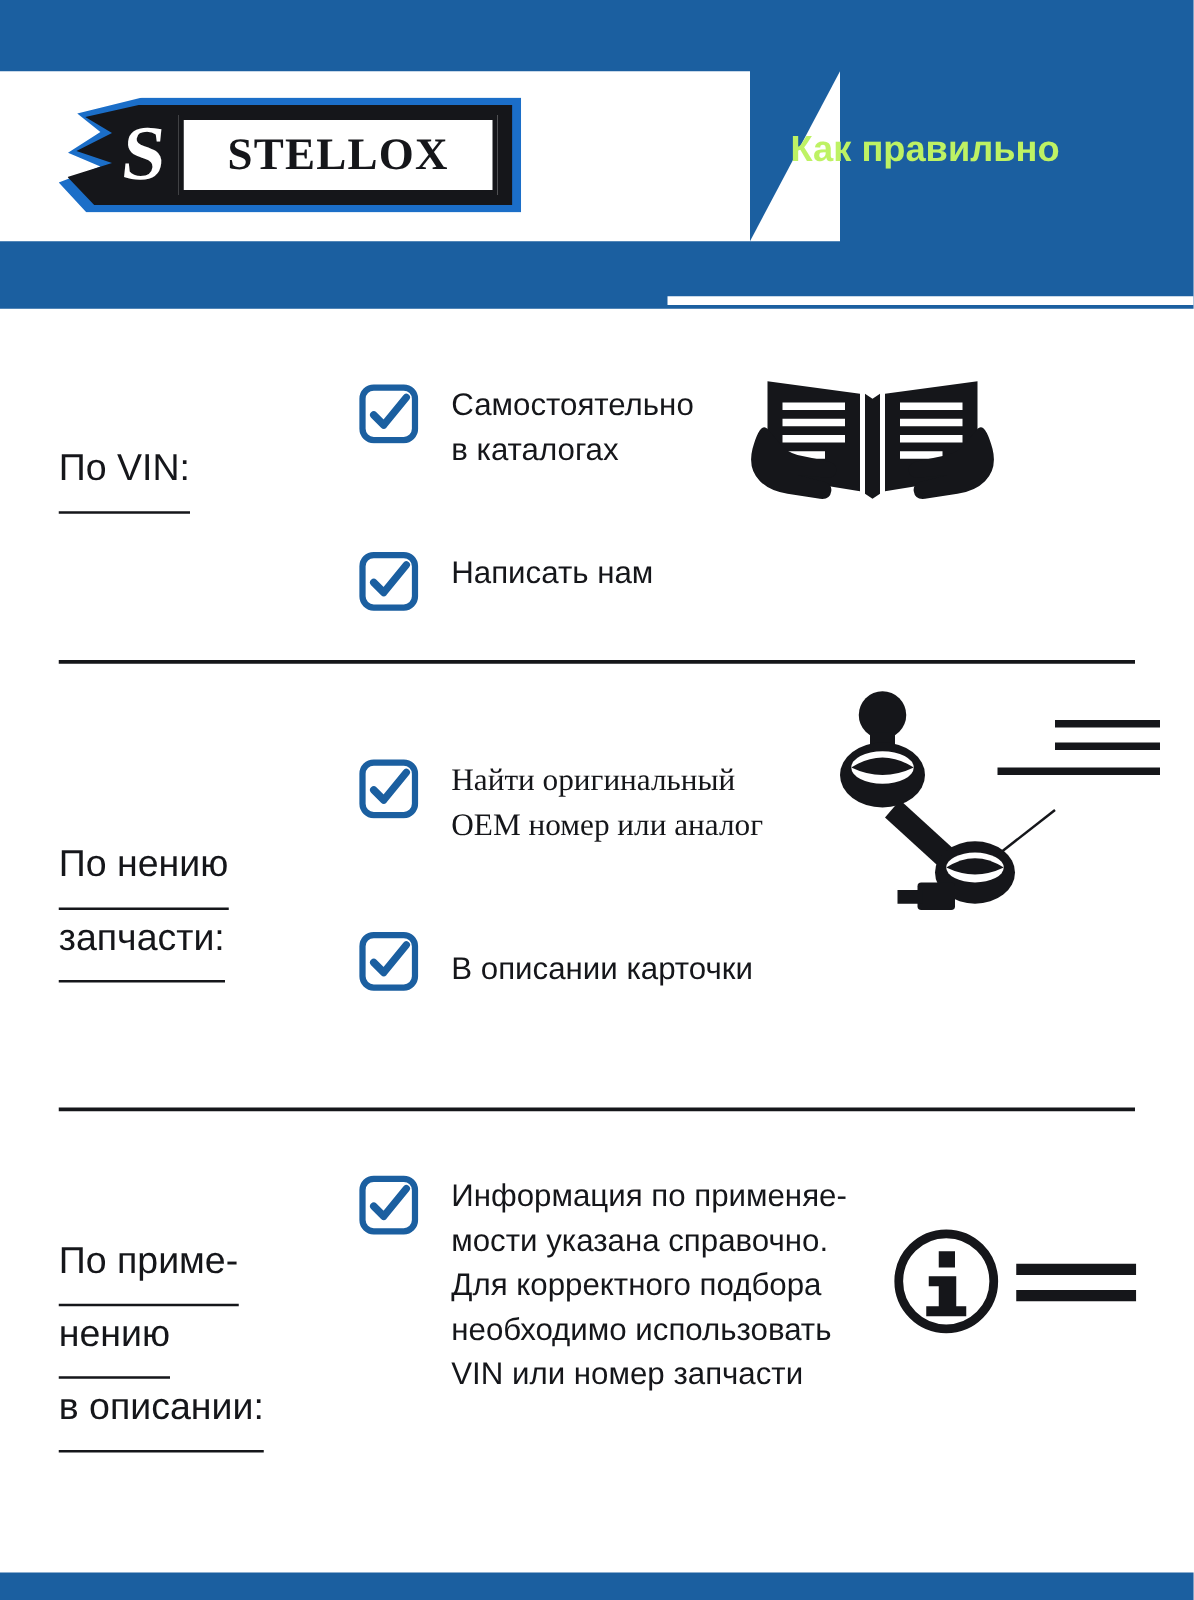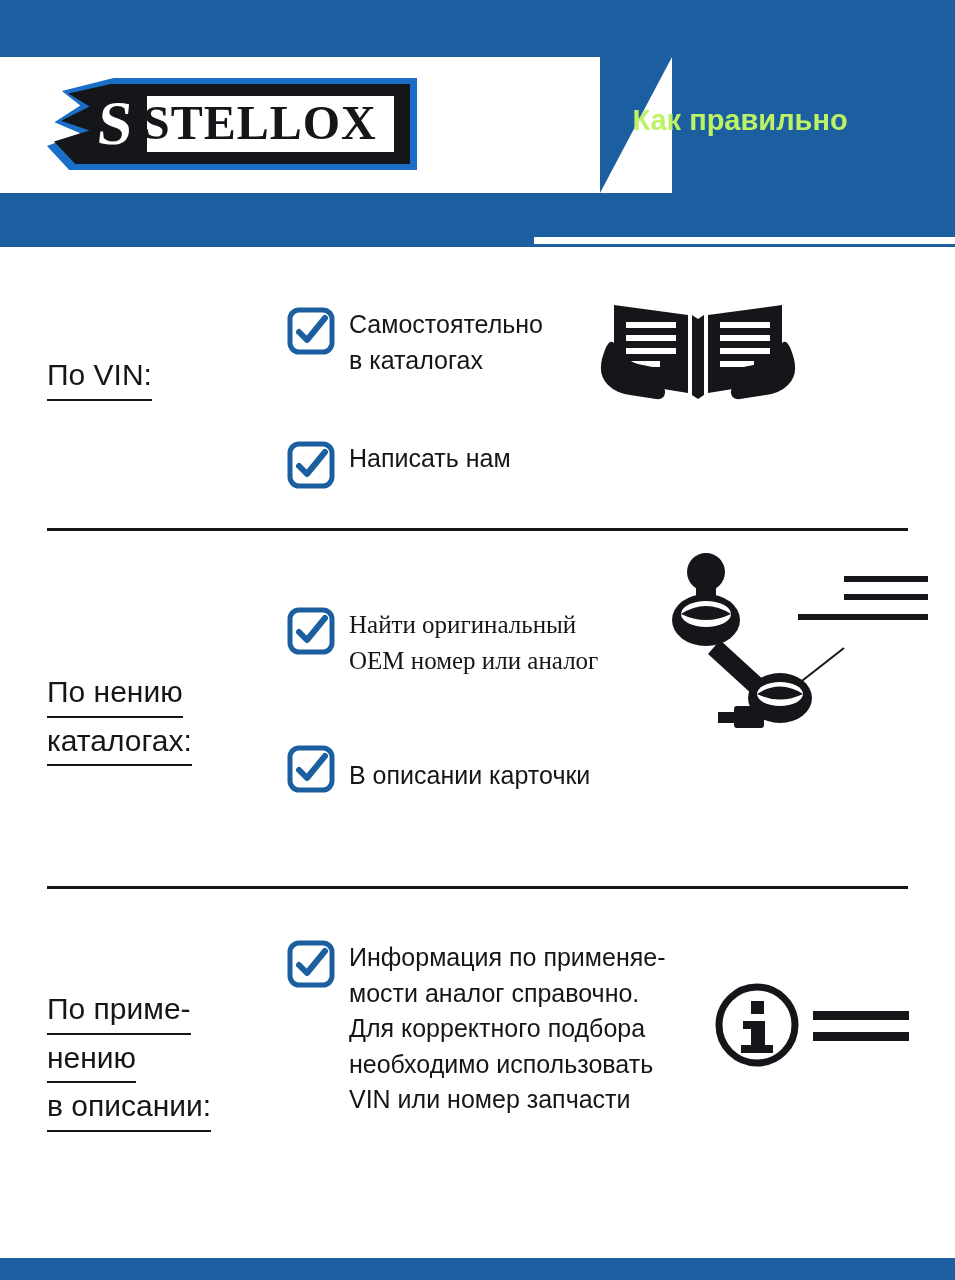--- a/index.html
+++ b/index.html
@@ -77,24 +77,24 @@
     left: 96px; top: 14px;
     width: 255px; height: 64px;
     background: #ffffff;
     border: 4px solid #15161a;
   }
   .logo-text {
     position: absolute;
     left: 96px; top: 14px;
     width: 255px; height: 64px;
     line-height: 62px;
-    text-align: left;
+    text-align: center;
     font-family: "Liberation Serif", serif;
     font-weight: bold;
-    font-size: 48px;
+    font-size: 36px;
     letter-spacing: 1px;
     color: #15161a;
   }
   .logo-s {
     position: absolute;
     left: 42px; top: 16px;
     width: 52px; height: 60px;
     color: #ffffff;
     font-family: "Liberation Serif", serif;
     font-weight: bold;
@@ -133,32 +133,33 @@
 
   .sec-label {
     position: absolute;
     color: #15161a;
     font-size: 30px;
     line-height: 1.52;
     font-weight: normal;
   }
   .sec-label span {
     border-bottom: 2px solid #15161a;
-    padding-bottom: 1px;
+    padding-bottom: 11px;
     display: inline-block;
   }
   .label1 { left: 47px; top: 352px; }
   .label2 { left: 47px; top: 669px; width: 250px; }
   .label3 { left: 47px; top: 986px; width: 260px; }
 
   
   .bullet {
     position: absolute;
     display: flex;
     align-items: flex-start;
+    gap: 12px;
   }
   .check {
     flex: 0 0 auto;
     width: 48px; height: 48px;
     margin-right: 14px;
     position: relative;
   }
   .check svg { display: block; }
   .bullet-text {
     color: #15161a;
@@ -281,21 +282,21 @@
 
       <path d="M194 74 q4 16 -6 26 q-8 8 -22 10 l-26 4 q-8 1 -9 -6 q-1 -6 7 -8 l20 -5
                l-22 2 q-8 1 -9 -5 q-1 -6 7 -8 l24 -5 q8 -2 14 -9 l10 -12 q6 -6 12 16 Z" fill="#15161a"></path>
     </svg>
   </div>
 
   <div class="divider div1"></div>
 
   <div class="sec-label label2">
     <span>По нению</span><br>
-    <span>каталогах:</span>
+    <span>запчасти:</span>
   </div>
 
   <div class="bullet b3">
     <span class="check">
       <svg width="48" height="48" viewBox="0 0 48 48">
         <rect x="3" y="3" width="42" height="42" rx="9" ry="9" fill="none" stroke="#1b5fa0" stroke-width="5"></rect>
         <path d="M12 25 L20 33 L38 11" fill="none" stroke="#1b5fa0" stroke-width="6" stroke-linecap="round" stroke-linejoin="round"></path>
       </svg>
     </span>
     <span class="bullet-text">
@@ -355,21 +356,21 @@
 
   <div class="bullet b5">
     <span class="check">
       <svg width="48" height="48" viewBox="0 0 48 48">
         <rect x="3" y="3" width="42" height="42" rx="9" ry="9" fill="none" stroke="#1b5fa0" stroke-width="5"></rect>
         <path d="M12 25 L20 33 L38 11" fill="none" stroke="#1b5fa0" stroke-width="6" stroke-linecap="round" stroke-linejoin="round"></path>
       </svg>
     </span>
     <span class="bullet-text">
       <span>Информация по применяе-</span><br>
-      <span>мости аналог справочно.</span><br>
+      <span>мости указана справочно.</span><br>
       <span>Для корректного подбора</span><br>
       <span>необходимо использовать</span><br>
       <span>VIN или номер запчасти</span>
     </span>
   </div>
 
   <div class="icon-info">
     <svg width="196" height="100" viewBox="0 0 196 100">
       <circle cx="44" cy="50" r="38" fill="none" stroke="#15161a" stroke-width="7"></circle>
       <rect x="38" y="26" width="13" height="13" fill="#15161a"></rect>

